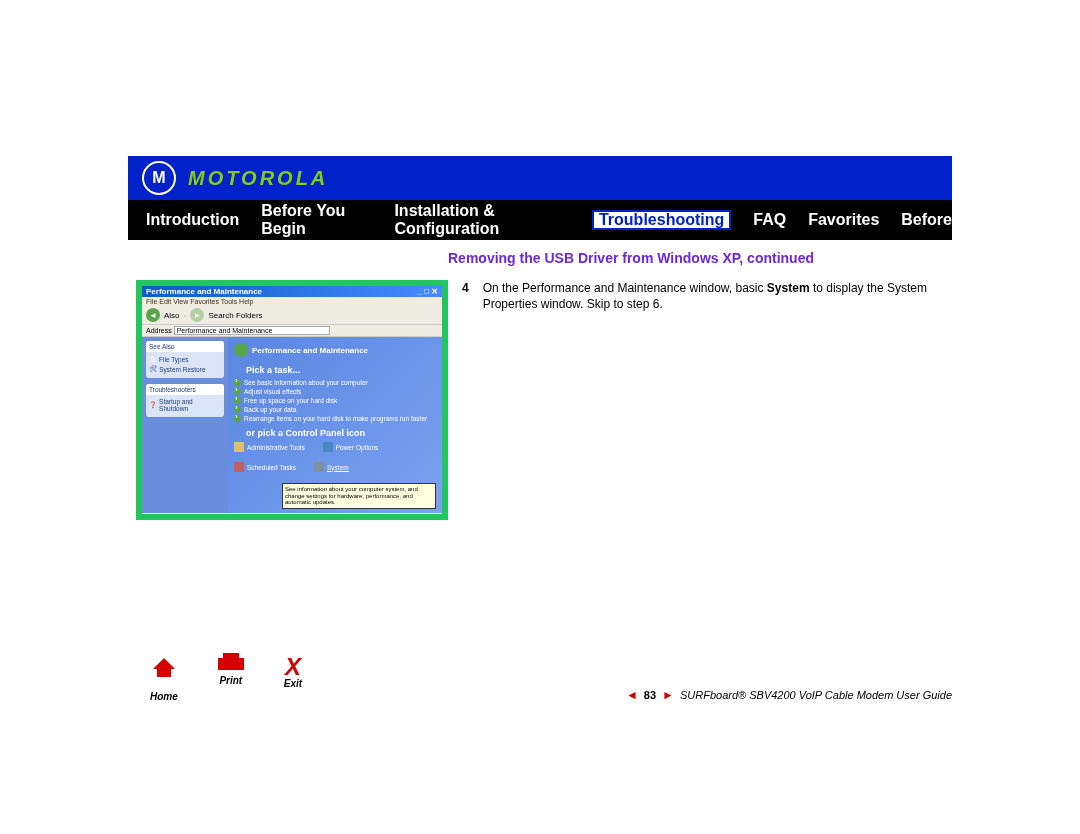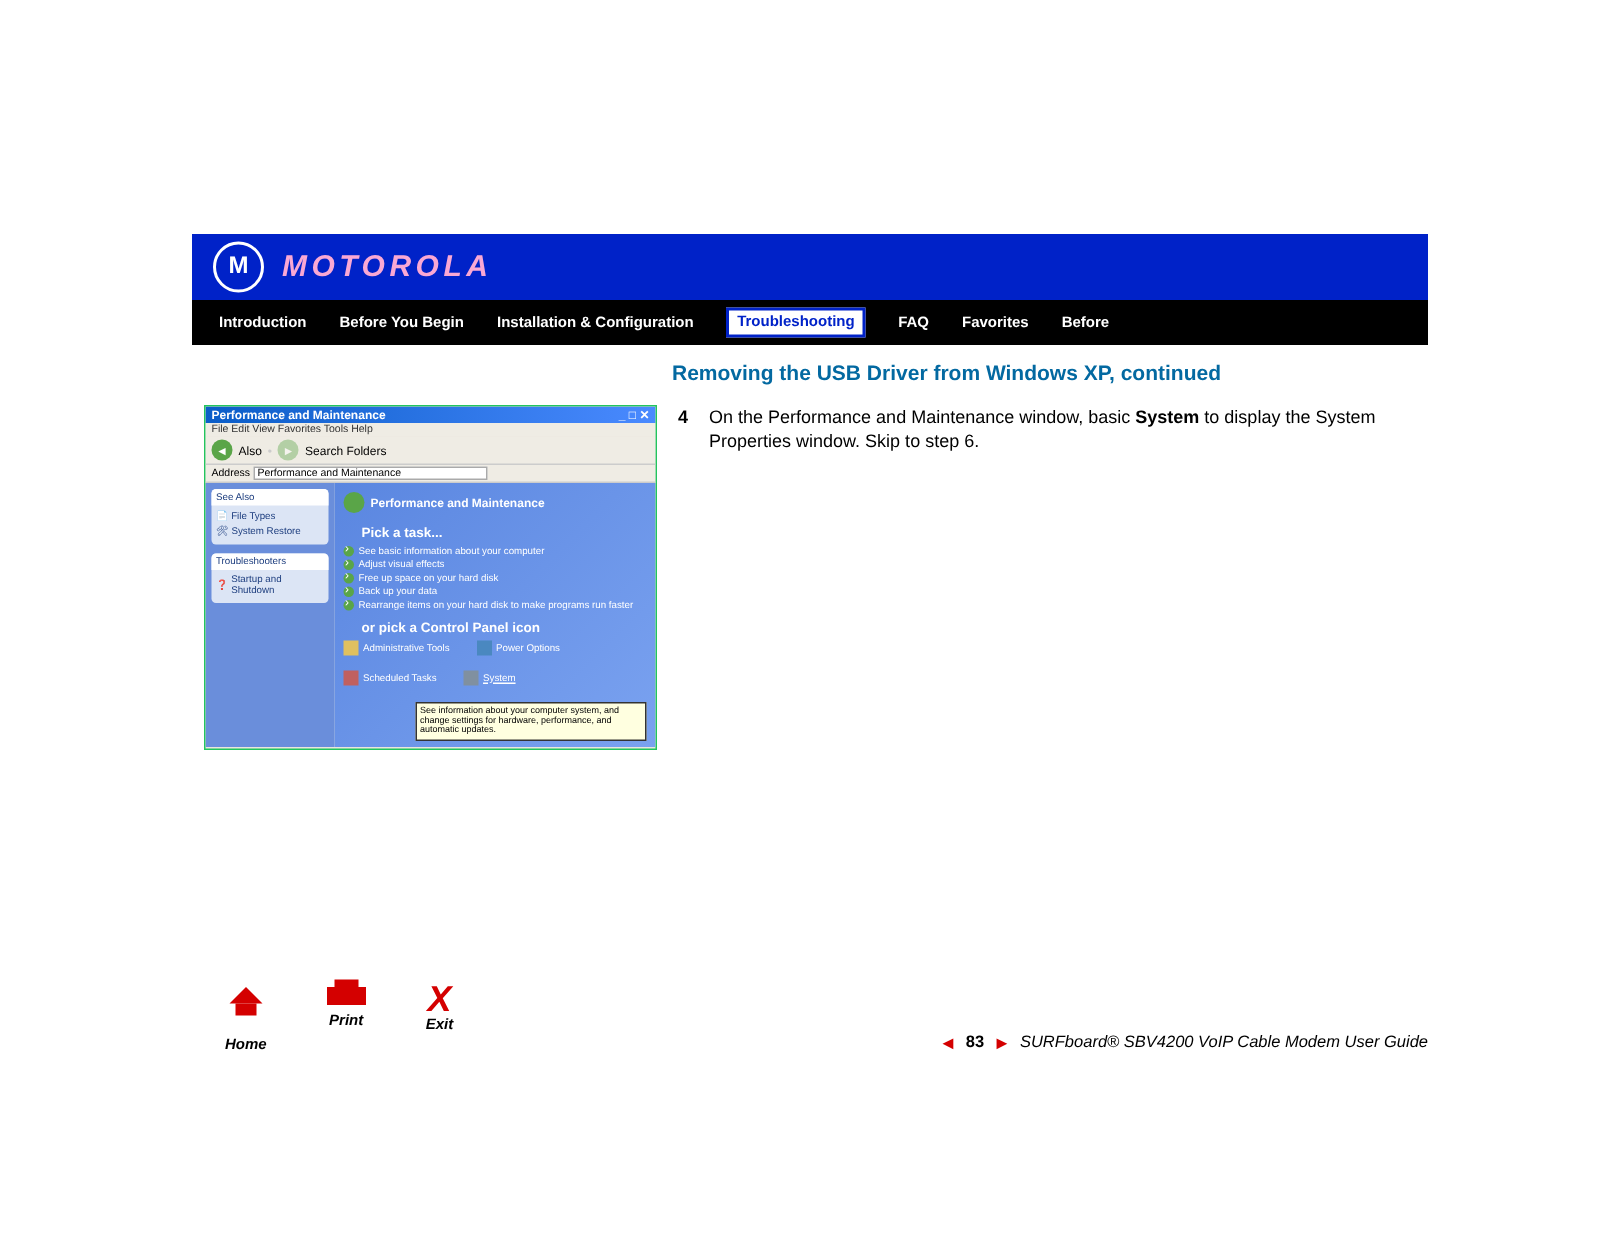--- a/index.html
+++ b/index.html
@@ -35,59 +35,59 @@
     margin-right: 12px;
     position: relative;
   }
   .logo-m {
     color: #fff;
     font-size: 16px;
     font-weight: bold;
     font-family: Arial;
   }
   .brand {
-    color: #f9a8d4;
+    color: #84cc16;
     font-weight: bold;
     font-size: 20px;
     letter-spacing: 3px;
     font-style: italic;
   }
   .nav-bar {
     background: #000;
-    height: 30px;
+    height: 40px;
     display: flex;
     align-items: center;
     padding-left: 18px;
     gap: 22px;
     color: #fff;
-    font-size: 10px;
+    font-size: 16px;
     font-weight: bold;
   }
   .nav-item { cursor: pointer; }
   .nav-item.active {
     background: #fff;
     color: #0022c8;
     border: 2px solid #0022c8;
     padding: 0 5px;
     line-height: 16px;
     height: 16px;
   }
   .section-title {
-    color: #0369a1;
+    color: #6d28d9;
     font-weight: bold;
     font-size: 14px;
     margin: 10px 0 14px 320px;
   }
   .content-row {
     display: flex;
     align-items: flex-start;
     gap: 14px;
   }
   .screenshot-wrap {
-    border: 1px solid #22c55e;
+    border: 6px solid #22c55e;
     width: 300px;
     height: 228px;
     margin-left: 8px;
     background: #e9e6dd;
     font-size: 8px;
     overflow: hidden;
     position: relative;
   }
   .xp-title {
     background: linear-gradient(to right, #0a5dc8, #4a8aff);

